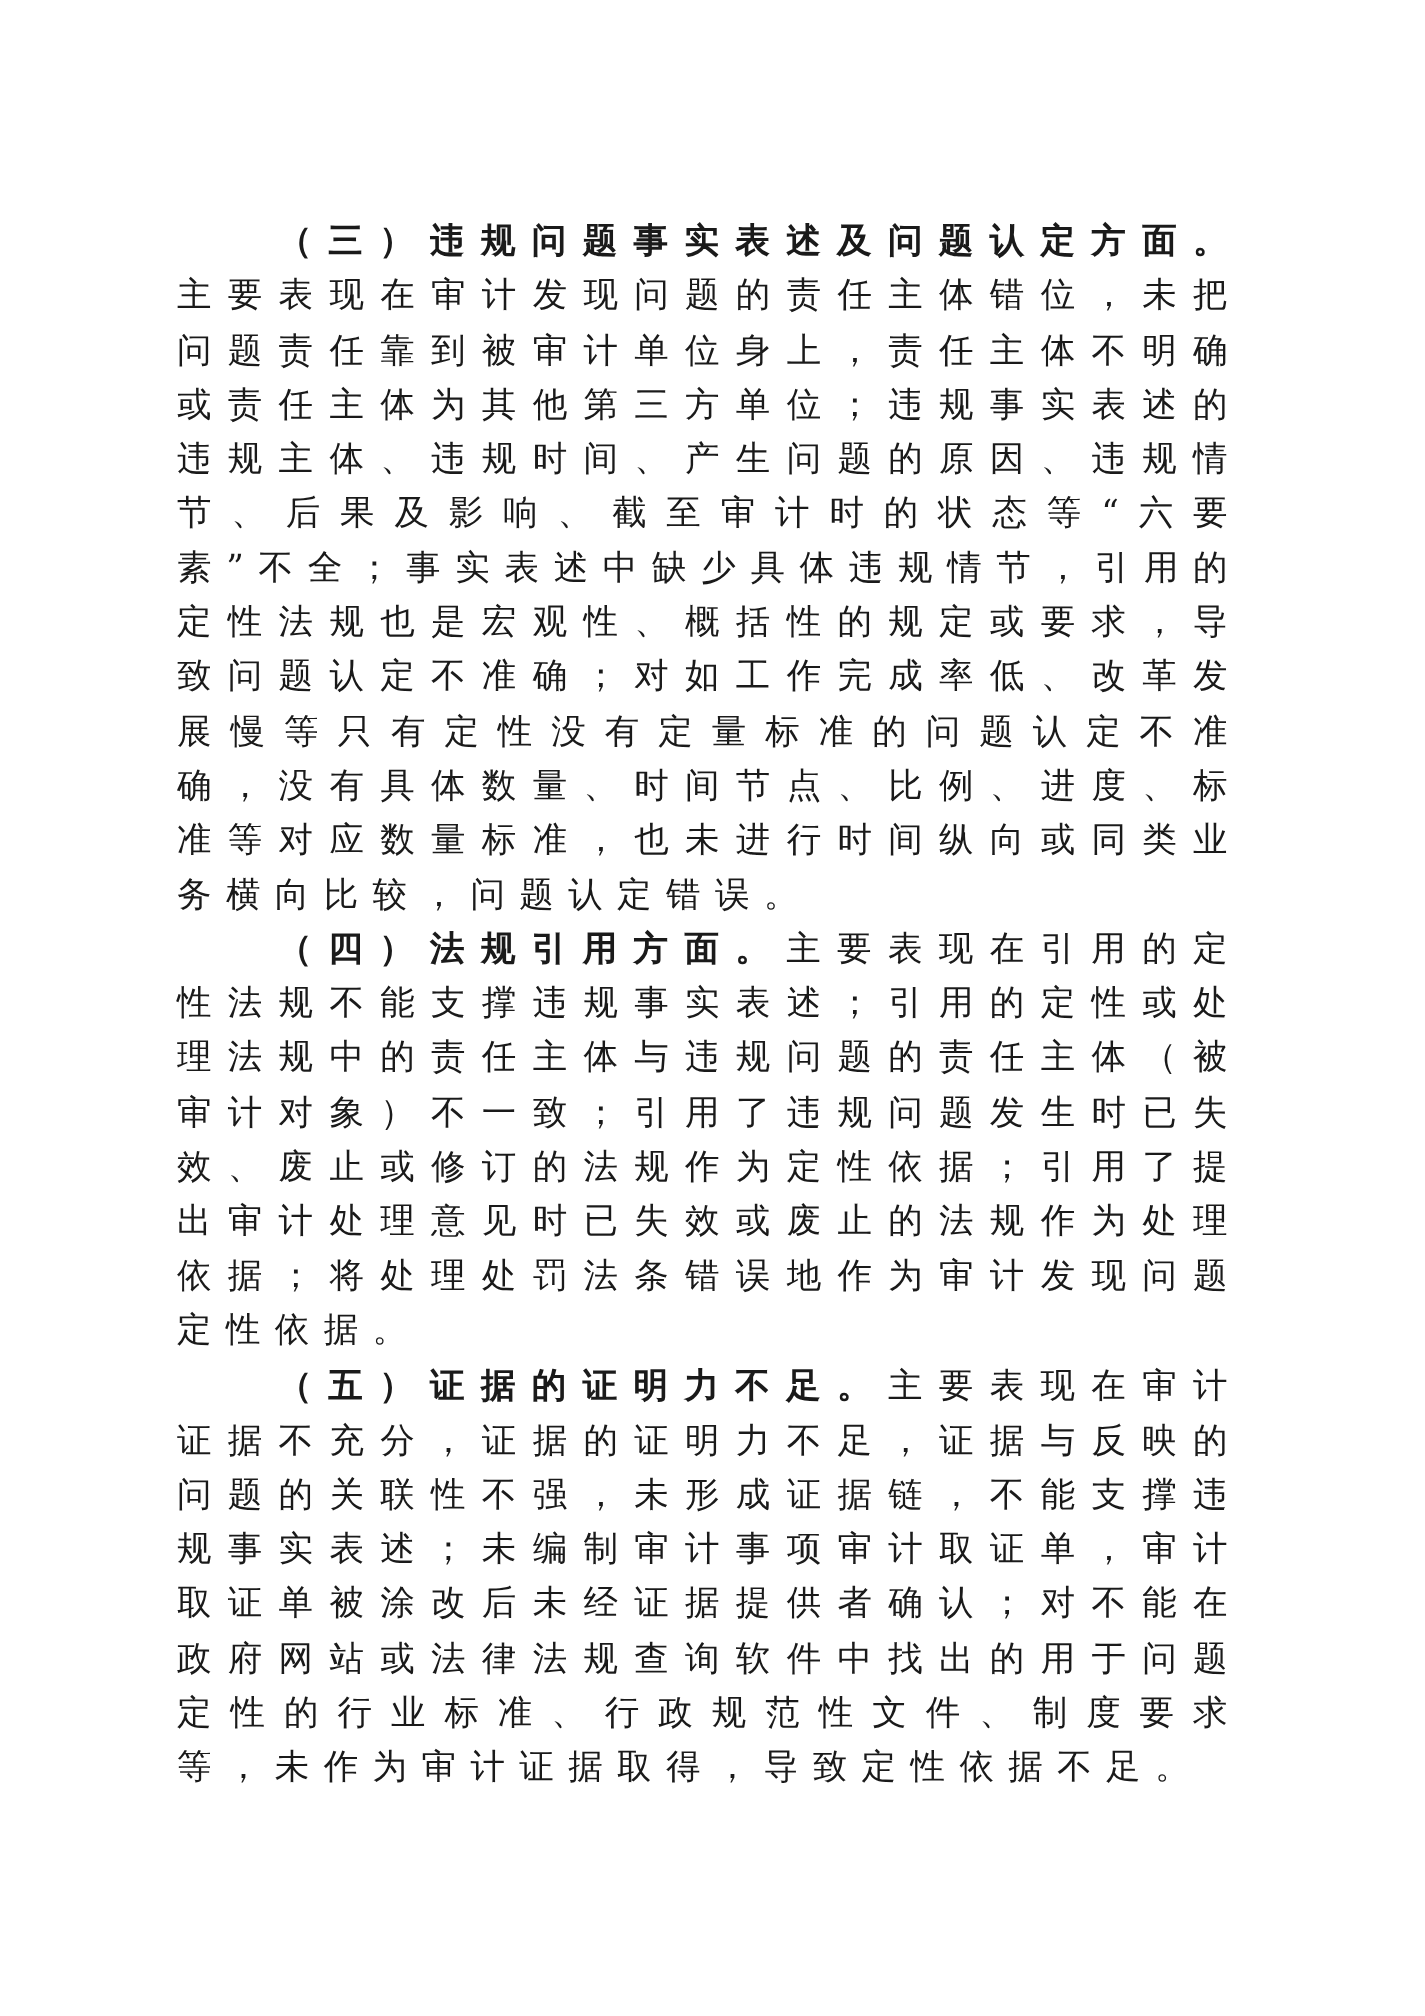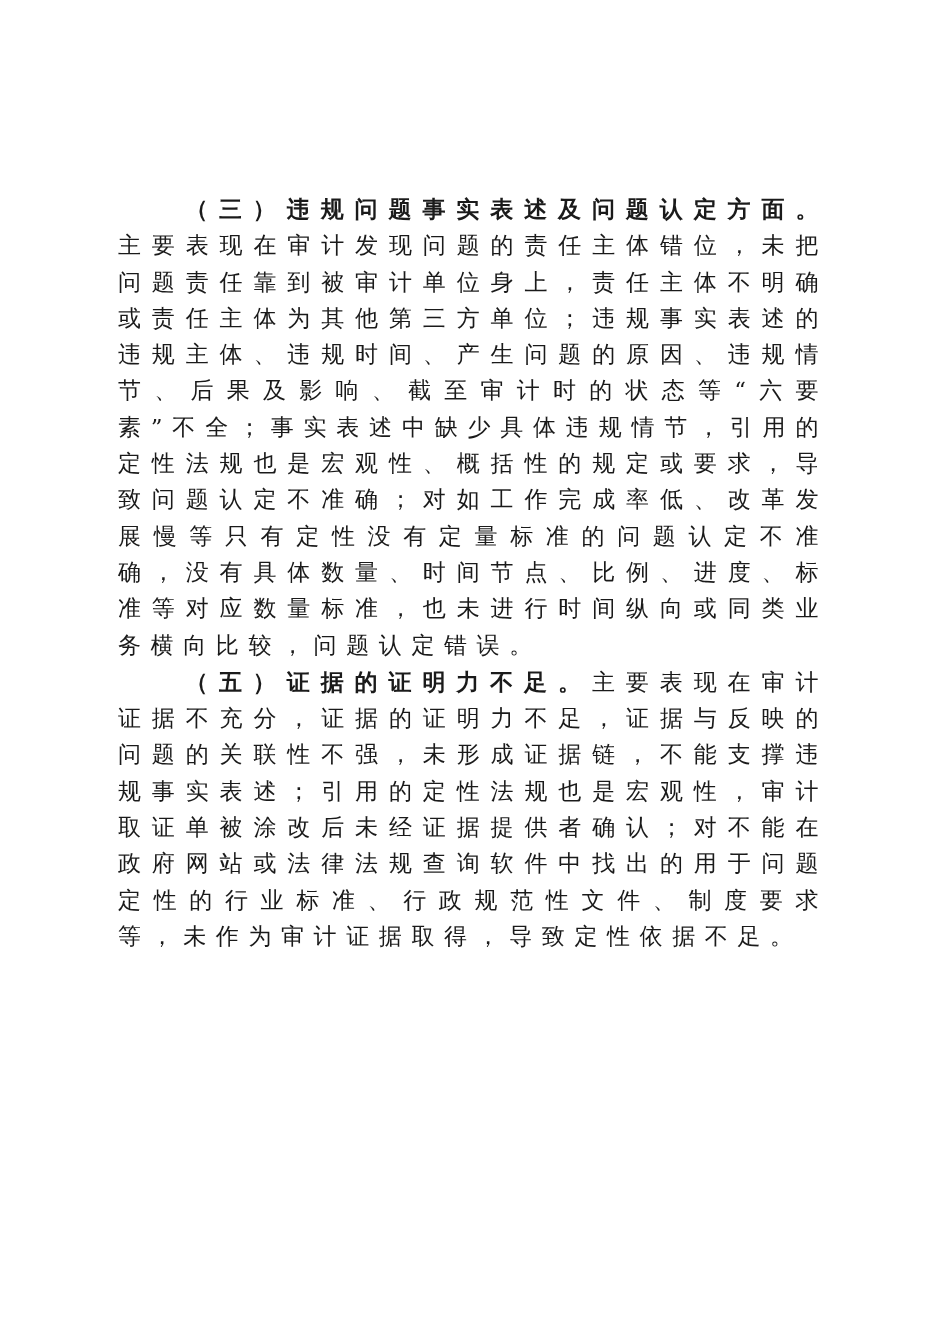--- a/index.html
+++ b/index.html
@@ -5,33 +5,33 @@
   html, body { margin: 0; padding: 0; background: #ffffff; }
   body { width: 950px; height: 1344px; position: relative; overflow: hidden; }
   .page {
     position: absolute;
     left: 118px;
     top: 143px;
     width: 710px;
     font-family: "DejaVu Serif", "Liberation Serif", serif;
     font-size: 23px;
     color: #1a1a1a;
-    margin-top: 48px;
   }
   .para {
     margin: 0;
     line-height: 36.3px;
     text-align: justify;
     text-align-last: left;
     letter-spacing: 9.6px;
     text-indent: 67px;
     word-break: break-all;
   }
   .para + .para { margin-top: 0; }
   .heading { font-weight: bold; }
 </style>
 </head>
 <body>
 
 <div class="page">
   <p class="para"><span class="heading">（三）违规问题事实表述及问题认定方面。</span><span>主要表现在审计发现问题的责任主体错位，未把问题责任靠到被审计单位身上，责任主体不明确或责任主体为其他第三方单位；违规事实表述的违规主体、违规时间、产生问题的原因、违规情节、后果及影响、截至审计时的状态等“六要素”不全；事实表述中缺少具体违规情节，引用的定性法规也是宏观性、概括性的规定或要求，导致问题认定不准确；对如工作完成率低、改革发展慢等只有定性没有定量标准的问题认定不准确，没有具体数量、时间节点、比例、进度、标准等对应数量标准，也未进行时间纵向或同类业务横向比较，问题认定错误。</span></p>
-  <p class="para" style="margin-top:1px"><span class="heading">（五）证据的证明力不足。</span><span>主要表现在审计证据不充分，证据的证明力不足，证据与反映的问题的关联性不强，未形成证据链，不能支撑违规事实表述；引用的定性法规也是宏观性，审计取证单被涂改后未经证据提供者确认；对不能在政府网站或法律法规查询软件中找出的用于问题定性的行业标准、行政规范性文件、制度要求等，未作为审计证据取得，导致定性依据不足。</span></p>
+  <p class="para" style="margin-top:0px"><span class="heading">（四）法规引用方面。</span><span>主要表现在引用的定性法规不能支撑违规事实表述；引用的定性或处理法规中的责任主体与违规问题的责任主体（被审计对象）不一致；引用了违规问题发生时已失效、废止或修订的法规作为定性依据；引用了提出审计处理意见时已失效或废止的法规作为处理依据；将处理处罚法条错误地作为审计发现问题定性依据。</span></p>
+  <p class="para" style="margin-top:1px"><span class="heading">（五）证据的证明力不足。</span><span>主要表现在审计证据不充分，证据的证明力不足，证据与反映的问题的关联性不强，未形成证据链，不能支撑违规事实表述；未编制审计事项审计取证单，审计取证单被涂改后未经证据提供者确认；对不能在政府网站或法律法规查询软件中找出的用于问题定性的行业标准、行政规范性文件、制度要求等，未作为审计证据取得，导致定性依据不足。</span></p>
 </div>
 
 </body></html>

